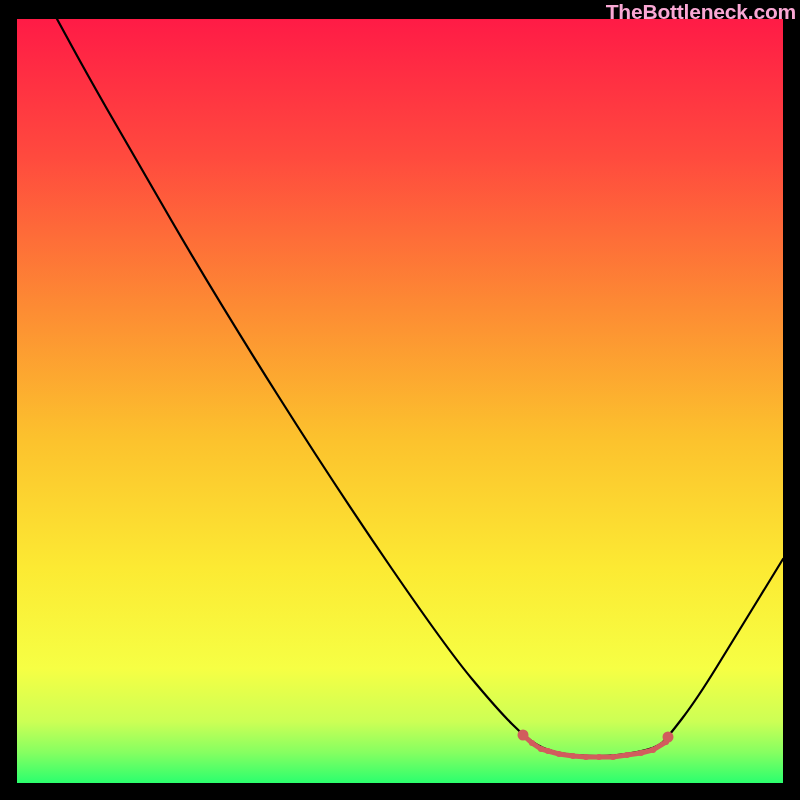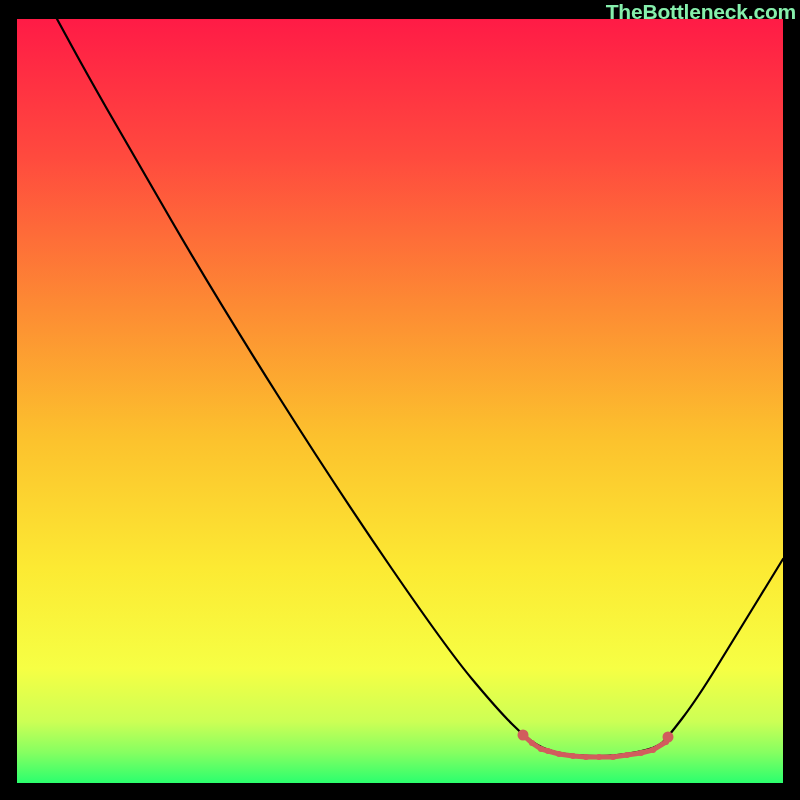--- a/index.html
+++ b/index.html
@@ -19,21 +19,21 @@
     width: 766px;
     height: 764px;
   }
   .watermark {
     position: absolute;
     top: 0px;
     right: 4px;
     font-family: Arial, Helvetica, sans-serif;
     font-size: 21px;
     font-weight: bold;
-    color: #86efac;
+    color: #f9a8d4;
     letter-spacing: -0.2px;
   }
   svg { display: block; }
 </style>
 </head>
 <body>
 
 <div class="frame">
   <svg class="plot" width="766" height="764" viewBox="0 0 766 764">
     <defs>

